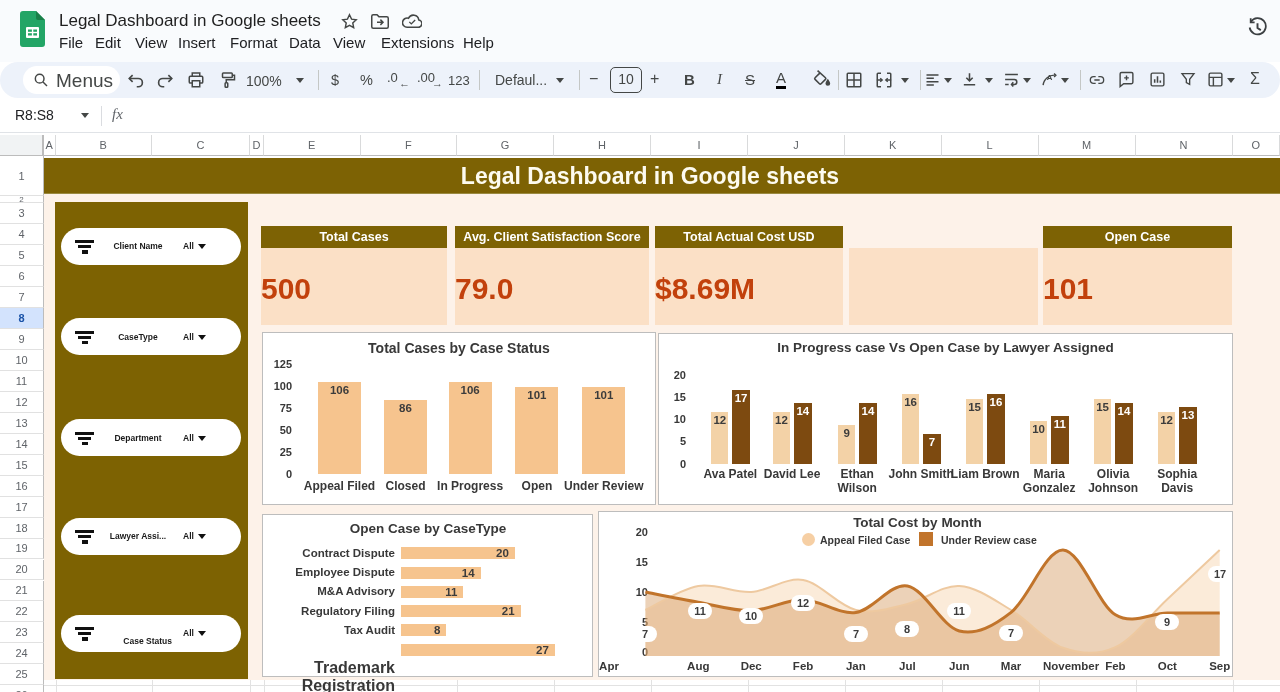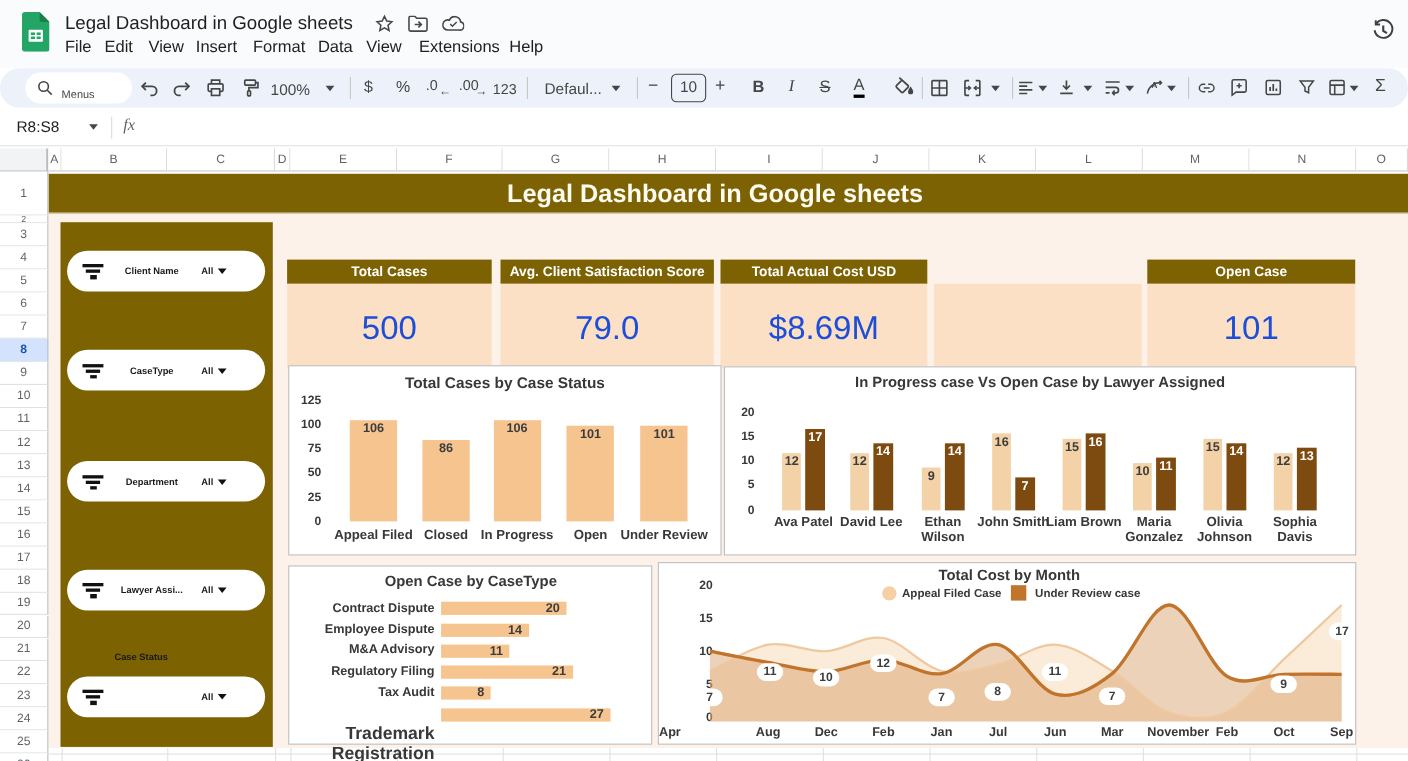--- a/index.html
+++ b/index.html
@@ -9,24 +9,24 @@
 .toolbar{position:absolute;left:0;top:62px;width:1280px;height:36px;background:#edf2fa;border-radius:18px}
 .fbar{position:absolute;left:0;top:98px;width:1280px;height:35px;background:#fff;border-bottom:1px solid #e0e3e7}
 .tico{position:absolute;top:70px;color:#444746}
 .tdiv{position:absolute;top:70px;width:1px;height:20px;background:#c4c7c5}
 .caret{position:absolute;width:0;height:0;border-left:4px solid transparent;border-right:4px solid transparent;border-top:5px solid #444746}
 .menu{position:absolute;top:34px;font-size:15px;color:#202124}
 .colhead{position:absolute;top:135px;height:21px;background:#fff;border-right:1px solid #d9dadb;border-bottom:1px solid #bcbcbc;color:#5f6368;font-size:11px;text-align:center;line-height:21px}
 .rowhead{position:absolute;left:0;width:44px;background:#fff;border-right:1px solid #bcbcbc;border-bottom:1px solid #e1e1e1;color:#5f6368;font-size:11px;display:flex;align-items:center;justify-content:center}
 .slicer{position:absolute;left:61px;width:180px;height:37px;background:#fff;border-radius:19px}
 .slab{position:absolute;font-weight:bold;color:#1a1a1a;font-size:8.5px;white-space:nowrap}
-.kcard{position:absolute;top:236px;height:95px}
+.kcard{position:absolute;top:226px;height:95px}
 .khead{position:absolute;left:0;top:0;width:100%;height:22px;background:#7d6204;color:#fff;font-weight:bold;font-size:12.5px;text-align:center;line-height:22px}
 .kbody{position:absolute;left:0;top:22px;width:100%;height:77px;background:#fbe0c6}
-.knum{position:absolute;left:0;top:46px;width:100%;text-align:center;font-size:30px;font-weight:normal;color:#1d4ed8}
+.knum{position:absolute;left:0;top:46px;width:100%;font-size:30px;font-weight:bold;color:#c2410c}
 .chart{position:absolute;background:#fff;border:1px solid #bdbdbd}
 .ctitle{position:absolute;width:100%;text-align:center;font-weight:bold;color:#383838}
 .ylab{position:absolute;text-align:right;font-weight:bold;color:#383838;font-size:11px}
 .xlab{position:absolute;text-align:center;font-weight:bold;color:#383838;font-size:12px}
 .bar1{position:absolute;background:#f6c48e}
 .vlab{position:absolute;text-align:center;font-weight:bold;color:#3c3c3c;font-size:11.5px}
 .hrow{position:absolute;height:12px;background:#f6c48e}
 .pill4{position:absolute;background:#fff;border-radius:8px;font-weight:bold;color:#3c3c3c;font-size:11px;text-align:center}
 </style></head>
 <body>
@@ -72,21 +72,21 @@
 <div class="menu" style="left:333px">View</div>
 <div class="menu" style="left:381px">Extensions</div>
 <div class="menu" style="left:463px">Help</div>
 
 <div class="toolbar"></div>
 <div class="abs" style="left:23px;top:66px;width:97px;height:28px;background:#fff;border-radius:14px"></div>
 <svg class="abs" style="left:33px;top:72px" width="16" height="16" viewBox="0 0 24 24" fill="none" stroke="#444746" stroke-width="2.2">
     <circle cx="10" cy="10" r="6.5"></circle>
     <path d="M15 15 L21 21"></path>
   </svg>
-<div class="tico" style="left:56px;top:81px;font-size:10px">Menus</div>
+<div class="tico" style="left:56px;top:70px;font-size:19px">Menus</div>
 
 <svg class="tico" style="left:127px;top:71px" width="18" height="18" viewBox="0 0 24 24" fill="none" stroke="#444746" stroke-width="2.2">
     <path d="M3 10 h12 a5.5 5.5 0 0 1 0 11 h-2"></path>
     <path d="M7.5 5.5 L3 10 L7.5 14.5"></path>
   </svg>
 <svg class="tico" style="left:156px;top:71px" width="18" height="18" viewBox="0 0 24 24" fill="none" stroke="#444746" stroke-width="2.2">
     <path d="M21 10 h-12 a5.5 5.5 0 0 0 0 11 h2"></path>
     <path d="M16.5 5.5 L21 10 L16.5 14.5"></path>
   </svg>
 
@@ -282,21 +282,21 @@
 <div class="abs" style="left:75px;top:530.0px;width:19px;height:3px;background:#111"></div>
 <div class="abs" style="left:78px;top:535.0px;width:13px;height:3px;background:#111"></div>
 <div class="abs" style="left:81.5px;top:540.0px;width:6px;height:3.5px;background:#111"></div>
 <div class="slab" style="left:104px;top:531.0px;width:68px;text-align:center">Lawyer Assi...</div>
 <div class="slab" style="left:183px;top:531.0px">All</div>
 <div class="caret" style="left:198px;top:534.0px;border-top-color:#111"></div>
 <div class="slicer" style="top:614.5px"></div>
 <div class="abs" style="left:75px;top:627.0px;width:19px;height:3px;background:#111"></div>
 <div class="abs" style="left:78px;top:632.0px;width:13px;height:3px;background:#111"></div>
 <div class="abs" style="left:81.5px;top:637.0px;width:6px;height:3.5px;background:#111"></div>
-<div class="slab" style="left:104px;top:592px;width:68px;text-align:left">Case Status</div>
+<div class="slab" style="left:104px;top:636px;width:68px;text-align:right">Case Status</div>
 <div class="slab" style="left:183px;top:628.0px">All</div>
 <div class="caret" style="left:198px;top:631.0px;border-top-color:#111"></div>
 <div class="kcard" style="left:261px;width:186px">
     <div class="khead">Total Cases</div>
     <div class="kbody"></div>
     <div class="knum">500</div>
   </div>
 <div class="kcard" style="left:455px;width:194px">
     <div class="khead">Avg. Client Satisfaction Score</div>
     <div class="kbody"></div>

